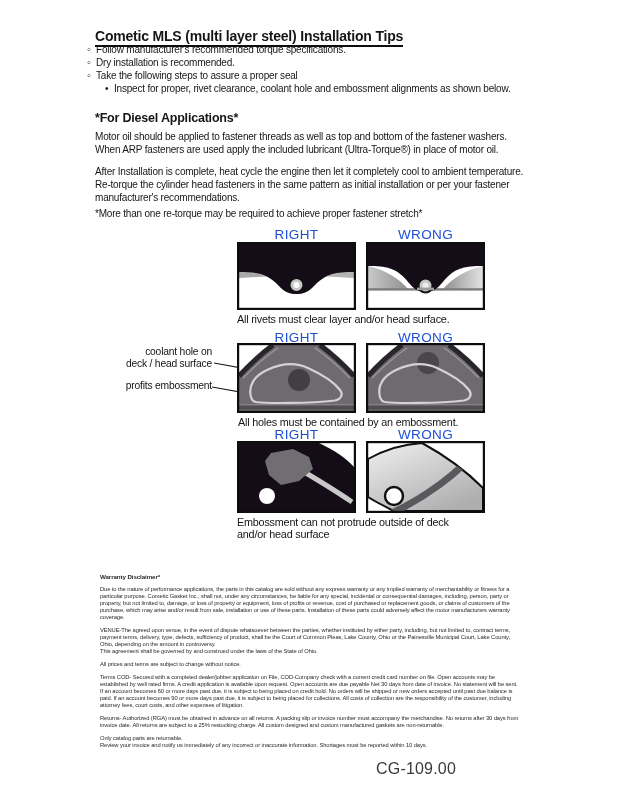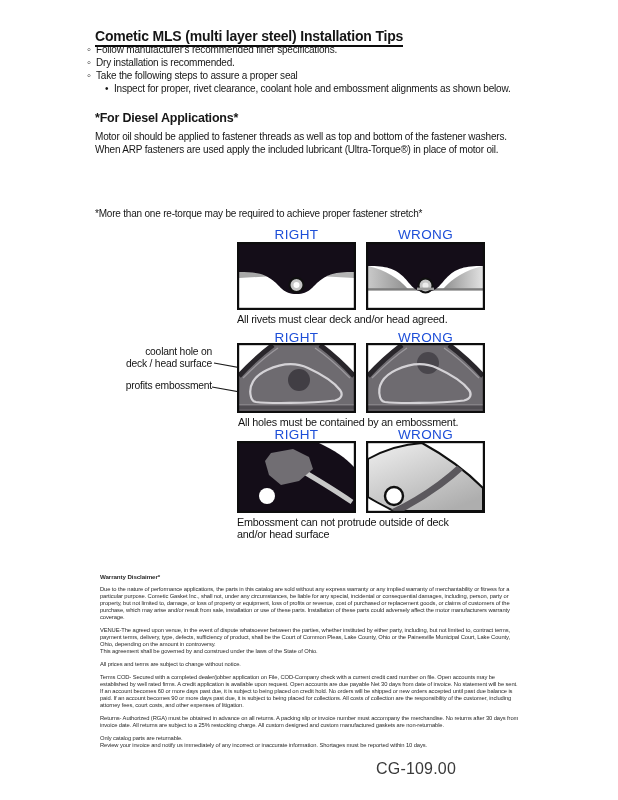--- a/index.html
+++ b/index.html
@@ -33,28 +33,29 @@
   svg{display:block;}
 </style>
 </head>
 <body>
 
 <div class="page">
 
   <div class="abs title">Cometic MLS (multi layer steel) Installation Tips</div>
 
   <div class="abs bullets">
-    <div class="bullet">Follow manufacturer's recommended finer specifications.</div>
+    <div class="bullet">Follow manufacturer's recommended torque specifications.</div>
     <div class="bullet">Dry installation is recommended.</div>
     <div class="bullet">Take the following steps to assure a proper seal</div>
     <div class="subbullet">Inspect for proper, rivet clearance, coolant hole and embossment alignments as shown below.</div>
   </div>
 
   <div class="abs h2">*For Diesel Applications*</div>
   <div class="abs para p1">Motor oil should be applied to fastener threads as well as top and bottom of the fastener washers. When ARP fasteners are used apply the included lubricant (Ultra-Torque®) in place of motor oil.</div>
+  <div class="abs para p2">After Installation is complete, heat cycle the engine then let it completely cool to ambient temperature. Re-torque the cylinder head fasteners in the same pattern as initial installation or per your fastener manufacturer's recommendations.</div>
   <div class="abs para pnote">*More than one re-torque may be required to achieve proper fastener stretch*</div>
 
   <div class="abs dlabel" style="left:237px;top:227px;">RIGHT</div>
   <div class="abs dlabel" style="left:366px;top:227px;">WRONG</div>
 
   <svg class="abs" style="left:237px;top:242px;" width="119" height="68" viewBox="0 0 119 68">
     <rect x="1" y="1" width="117" height="66" fill="#ffffff"></rect>
     <path d="M2,30 L46,30 L38,34 L2,36 Z" fill="#a8a8a8"></path>
     <path d="M117,30 L73,30 L81,34 L117,36 Z" fill="#b4b4b4"></path>
     <path d="M2,2 H117 V30 C97,30 91,32.5 83,38.5 C75,44.5 73,52 59.5,52 C46,52 44,44.5 36,38.5 C28,32.5 22,30 2,30 Z" fill="#140d18"></path>
@@ -78,21 +79,21 @@
     <path d="M2,24 C20,28 32,36 42,47 L2,47 Z" fill="url(#gL)"></path>
     <path d="M117,24 C99,28 87,36 77,47 L117,47 Z" fill="url(#gR)"></path>
     <rect x="2" y="46.2" width="115" height="2.4" fill="#7d7d7d"></rect>
     <path d="M2,2 H117 V24 C98,24 91,26.5 83,33.5 C75,40.5 72,50 59.5,50 C47,50 44,40.5 36,33.5 C28,26.5 21,24 2,24 Z" fill="#140d18"></path>
     <circle cx="59.5" cy="43.5" r="7" fill="#c6c6c6" stroke="#101010" stroke-width="2"></circle>
     <circle cx="59.5" cy="43.5" r="3" fill="#ececec"></circle>
     <rect x="51" y="45.6" width="17" height="2.6" fill="#9d9d9d"></rect>
     <rect x="1" y="1" width="117" height="66" fill="none" stroke="#0d0d0d" stroke-width="2.4"></rect>
   </svg>
 
-  <div class="abs caption" style="left:237px;top:313px;">All rivets must clear deck and/or head agreed.</div>
+  <div class="abs caption" style="left:237px;top:313px;">All rivets must clear layer and/or head surface.</div>
 
   <div class="abs dlabel" style="left:237px;top:330px;">RIGHT</div>
   <div class="abs dlabel" style="left:366px;top:330px;">WRONG</div>
 
   <div class="abs callout" style="left:118px;top:346px;">
     <div>coolant hole on</div>
     <div>deck / head surface</div>
   </div>
   <div class="abs callout" style="left:118px;top:380px;">profits embossment</div>
 

